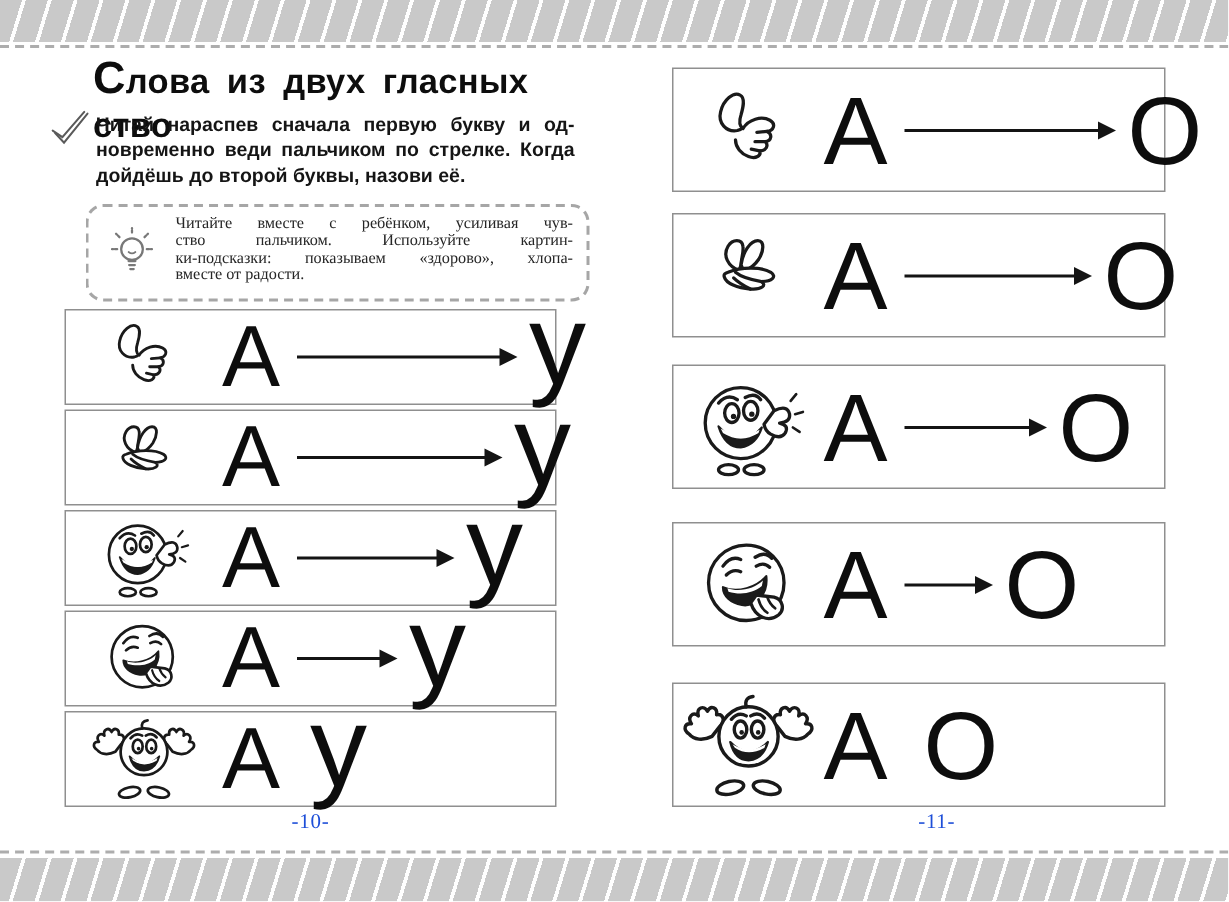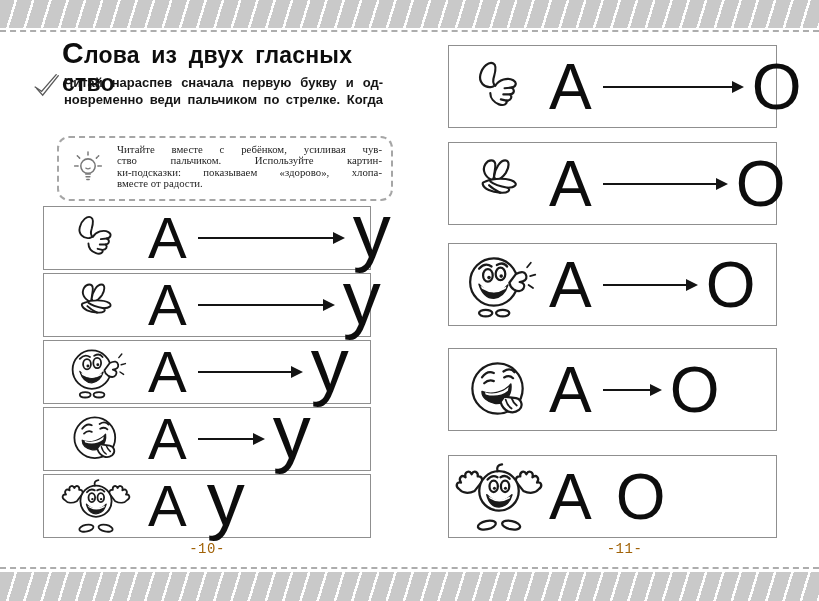--- a/index.html
+++ b/index.html
@@ -50,22 +50,22 @@
   .aw-l1{width:136px}.aw-l2{width:126px}.aw-l3{width:94px}.aw-l4{width:56px}
   .aw-r1{width:130px}.aw-r2{width:114px}.aw-r3{width:84px}.aw-r4{width:48px}
   
   .ic-l{height:54px;width:64px;}
   .ic-ls{height:60px;width:70px;}
   .ic-lj{height:60px;width:96px;}
   .ic-r{height:62px;width:72px;}
   .ic-rs{height:74px;width:84px;}
   .ic-rj{height:76px;width:112px;}
   
-  .pnum{position:absolute;top:541px;text-align:center;font-family:Liberation Mono, monospace;
-        font-size:14px;color:#a16207;letter-spacing:.5px;}
+  .pnum{position:absolute;top:541px;text-align:center;font-family:Liberation Serif, serif;
+        font-size:14px;color:#1d4ed8;letter-spacing:.5px;}
   .pnum-left{left:43px;width:328px;}
   .pnum-right{left:460px;width:329px;}
   .hidden-defs{position:absolute;width:0;height:0;overflow:hidden;}
 </style>
 </head>
 <body>
 
 <svg class="hidden-defs" aria-hidden="true">
   <defs>
     <symbol id="i-thumb" viewBox="0 0 100 100">
@@ -158,20 +158,21 @@
 
   <div>
     <div class="title">Слова из двух гласных ство</div>
 
     <svg class="check">
         <use href="#i-check"></use>
       </svg>
     <div class="instr">
       <div class="jl">Читай нараспев сначала первую букву и од-</div>
       <div class="jl">новременно веди пальчиком по стрелке. Когда</div>
+      <div class="jl last">дойдёшь до второй буквы, назови её.</div>
     </div>
 
     <div class="tipbox">
       <svg class="bulb">
           <use href="#i-bulb"></use>
         </svg>
       <div class="tiptext">
         <div class="jl">Читайте вместе с ребёнком, усиливая чув-</div>
         <div class="jl">ство пальчиком. Используйте картин-</div>
         <div class="jl">ки-подсказки: показываем «здорово», хлопа-</div>

